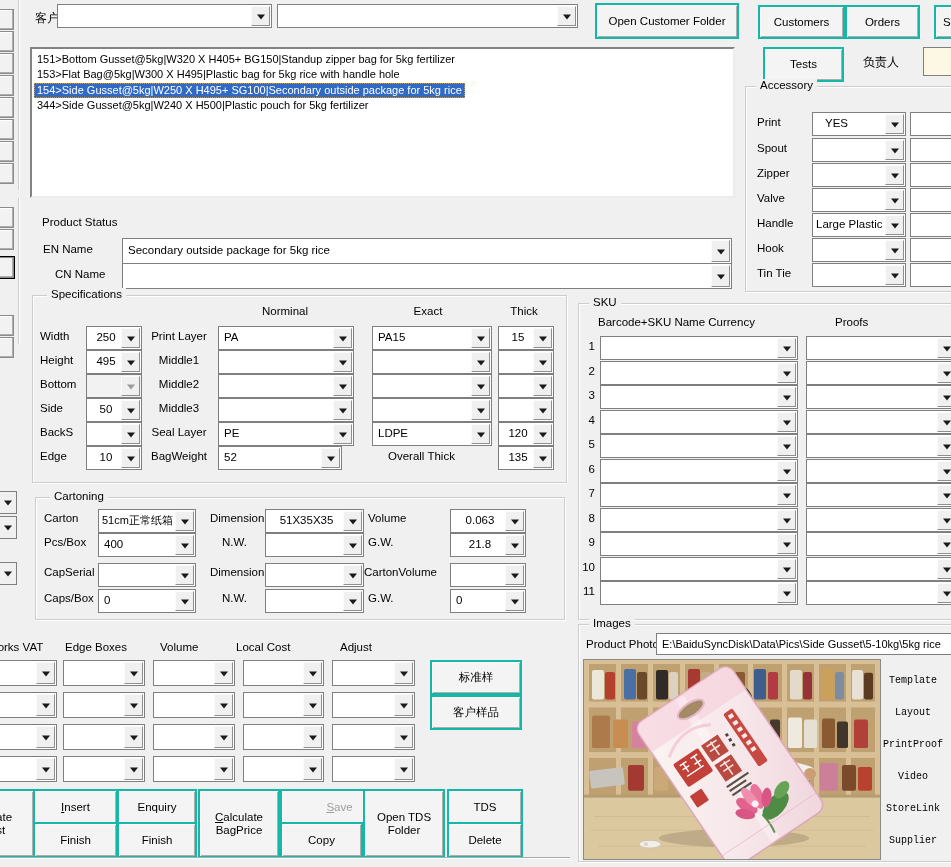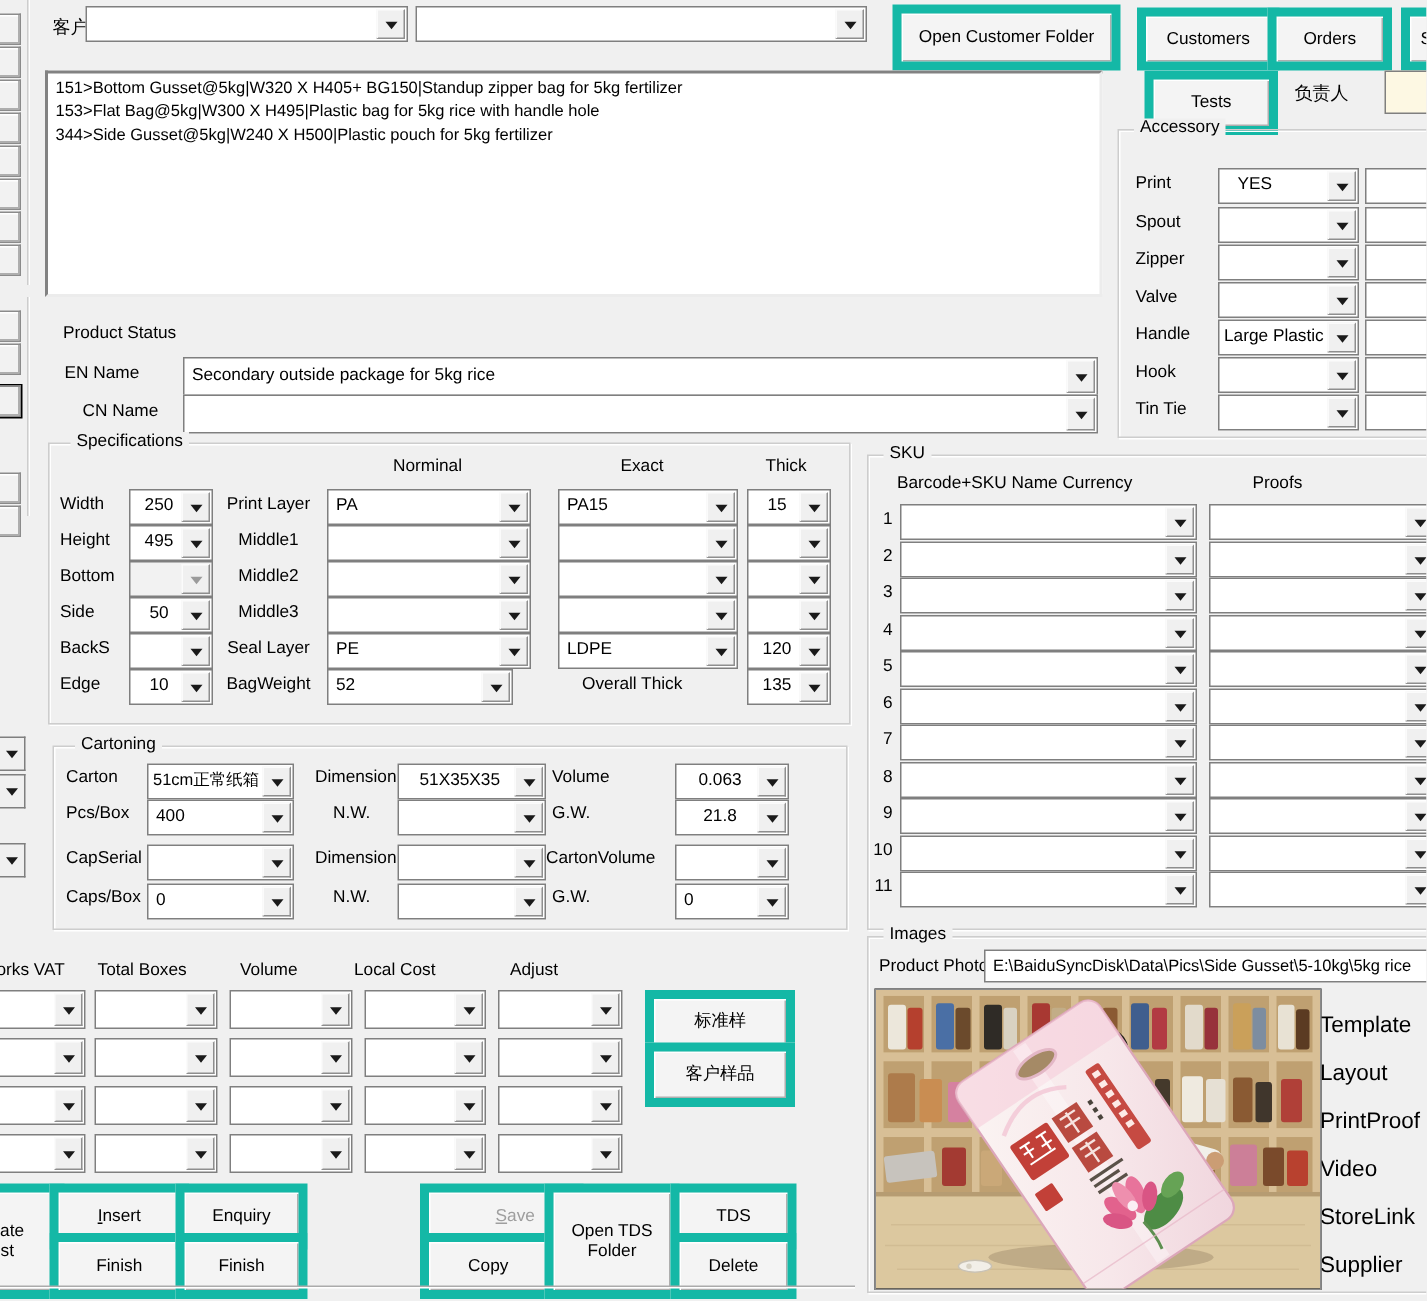--- a/index.html
+++ b/index.html
@@ -10,40 +10,40 @@
   .grp-title{position:absolute;top:-8px;background:#f0f0f0;padding:0 4px;font-size:11.5px;white-space:nowrap;}
   .cb{position:absolute;height:22px;background:#fff;border:1px solid #7f7f7f;overflow:hidden;}
   .cb .val{display:block;line-height:20px;padding:0 20px 0 5px;font-size:11.5px;white-space:nowrap;overflow:hidden;}
   .cb.center .val{text-align:center;padding:0 18px 0 2px;}
   .cb-a{position:absolute;top:1px;right:1px;bottom:1px;width:17px;background:#f0f0f0;
         border:1px solid;border-color:#fbfbfb #8e8e8e #8e8e8e #fbfbfb;display:flex;align-items:center;justify-content:center;}
   .tri{width:0;height:0;border:4px solid transparent;border-top:5px solid #1a1a1a;transform:translateY(2.5px);}
   .cb.dis{background:#f2f2f2;}
   .cb.dis .tri{border-top-color:#9b9b9b;}
   .cb.cream{background:#fdf8e3;}
-  .btn{position:absolute;background:#f4f4f4;border:6px solid #14b8a6;
+  .btn{position:absolute;background:#f4f4f4;border:2px solid #14b8a6;
        box-shadow:inset 1px 1px 0 #fff,inset -1px -1px 0 #aeaeae;
        display:flex;align-items:center;justify-content:center;text-align:center;
        font-size:11.5px;line-height:13px;padding:2px;cursor:default;}
   .btn span{display:block;}
   .btn.dis{color:#9e9e9e;padding-left:20px;}
   .und::first-letter{text-decoration:underline;}
   .tf{position:absolute;background:#fff;border:1px solid #7f7f7f;font-size:11px;line-height:20px;padding:0 5px;white-space:nowrap;overflow:hidden;}
   .listbox{position:absolute;background:#fff;border:2px solid;border-color:#828282 #ececec #ececec #828282;overflow:hidden;padding:3px 2px;}
   .li{white-space:nowrap;font-size:11px;line-height:15.4px;padding:0 3px;width:max-content;}
   .li.sel{background:#316ac5;color:#fff;outline:1px dotted #c59a52;outline-offset:-1px;}
   .frag-btn{position:absolute;left:0;width:13px;height:19px;background:#f2f2f2;border:1px solid #8b8b8b;border-left:none;
             box-shadow:inset -1px -1px 0 #aeaeae,inset 0 1px 0 #fff;}
   .frag-btn.focus{box-shadow:0 0 0 1px #000,inset -1px -1px 0 #aeaeae;}
   .frag-cb{position:absolute;left:0;width:16px;height:21px;background:#f0f0f0;border:1px solid #7f7f7f;border-left:none;
            display:flex;align-items:center;justify-content:center;}
   .etchv{position:absolute;width:0;border-left:1px solid #cdcdcd;border-right:1px solid #fff;}
   .etchh{position:absolute;height:0;border-top:1px solid #ababab;border-bottom:1px solid #fff;}
   .hdr{position:absolute;font-size:11.5px;white-space:nowrap;transform:translateX(-50%);}
-  .side-lbl{position:absolute;left:880px;width:66px;text-align:left;font-size:15px;}
+  .side-lbl{position:absolute;left:880px;width:66px;text-align:center;font-size:10px;font-family:Liberation Mono, monospace;}
   .num{position:absolute;width:18px;text-align:right;font-size:11.5px;}
   .photo-frame{position:absolute;border:1px solid #8a8a8a;background:#000;}
 </style>
 </head>
 <body>
 
 <div id="app">
 
   <div class="etchv" style="left:18px;top:0;height:190px"></div>
   <div class="etchv" style="left:18px;top:198px;height:146px"></div>
@@ -99,20 +99,21 @@
       <span>Tests</span>
     </div>
   <div class="lbl" style="left:863px;top:54px;font-size:12px">负责人</div>
   <div class="cb cream" style="left:923px;top:47px;width:60px;height:27px">
     <span class="val"></span>
   </div>
 
   <div class="listbox" style="left:30px;top:47px;width:697px;height:141px">
     <div class="li">151&gt;Bottom Gusset@5kg|W320 X H405+ BG150|Standup zipper bag for 5kg fertilizer</div>
     <div class="li">153&gt;Flat Bag@5kg|W300 X H495|Plastic bag for 5kg rice with handle hole</div>
+    <div class="li sel">154&gt;Side Gusset@5kg|W250 X H495+ SG100|Secondary outside package for 5kg rice</div>
     <div class="li">344&gt;Side Gusset@5kg|W240 X H500|Plastic pouch for 5kg fertilizer</div>
   </div>
 
   <div class="grp" style="left:745px;top:86px;width:230px;height:204px">
     <span class="grp-title" style="left:10px">Accessory</span>
   </div>
   <div class="lbl" style="left:757px;top:116px">Print</div>
   <div class="cb" style="left:812px;top:112px;width:92px">
       <span class="val" style="padding-left:12px">YES</span>
       <span class="cb-a">
@@ -599,21 +600,21 @@
     </div>
   <div class="lbl" style="left:368px;top:592px">G.W.</div>
   <div class="cb" style="left:450px;top:589px;width:74px">
       <span class="val">0</span>
       <span class="cb-a">
         <span class="tri"></span>
       </span>
     </div>
 
   <div class="lbl" style="left:-13px;top:641px">Works VAT</div>
-  <div class="lbl" style="left:65px;top:641px">Total Boxes</div>
+  <div class="lbl" style="left:65px;top:641px">Edge Boxes</div>
   <div class="lbl" style="left:160px;top:641px">Volume</div>
   <div class="lbl" style="left:236px;top:641px">Local Cost</div>
   <div class="lbl" style="left:340px;top:641px">Adjust</div>
 
   <div class="cb" style="left:-35px;top:660px;width:90px;height:24px">
       <span class="val"></span>
       <span class="cb-a">
         <span class="tri"></span>
       </span>
     </div>
@@ -749,20 +750,23 @@
       <span class="und">Insert</span>
     </div>
   <div class="btn" style="left:33px;top:822px;width:77px;height:28px">
       <span>Finish</span>
     </div>
   <div class="btn" style="left:117px;top:789px;width:72px;height:28px">
       <span>Enquiry</span>
     </div>
   <div class="btn" style="left:117px;top:822px;width:72px;height:28px">
       <span>Finish</span>
+    </div>
+  <div class="btn" style="left:198px;top:789px;width:74px;height:61px">
+      <span class="und" style="width:62px">Calculate BagPrice</span>
     </div>
   <div class="btn dis" style="left:280px;top:789px;width:75px;height:28px">
       <span class="und">Save</span>
     </div>
   <div class="btn" style="left:280px;top:822px;width:75px;height:28px">
       <span>Copy</span>
     </div>
   <div class="btn" style="left:363px;top:789px;width:74px;height:61px">
       <span style="width:62px">Open TDS Folder</span>
     </div>

